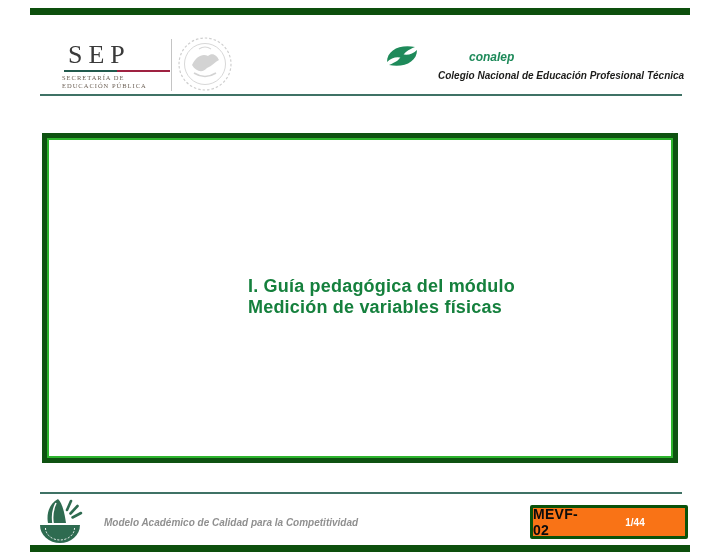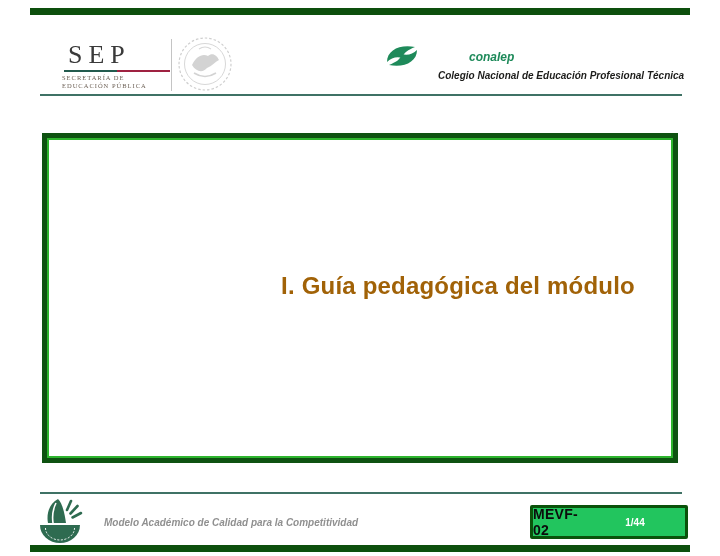--- a/index.html
+++ b/index.html
@@ -50,34 +50,34 @@
 
   
   #title-box{
     left:42px;top:133px;width:636px;height:330px;box-sizing:border-box;
     background:#ffffff;
     border:5px solid #0e5211;
     outline:2px solid #2eb52e;
     outline-offset:-7px;
   }
   #slide-title{
-    right:52px;top:276px;width:420px;text-align:center;
-    font-size:24px;font-weight:bold;color:#a16207;line-height:20.5px;
+    right:52px;top:276px;width:420px;text-align:left;
+    font-size:18px;font-weight:bold;color:#15803d;line-height:20.5px;
     letter-spacing:0.2px;
   }
 
   
   #footer-seal{left:36px;top:497px;}
   #footer-motto{
     left:104px;top:517px;font-size:10px;font-weight:bold;font-style:italic;
     color:#909090;white-space:nowrap;
   }
   #doc-badge{
     left:530px;top:505px;width:158px;height:34px;box-sizing:border-box;
-    border:3px solid #0a520a;border-radius:2px;background:#22c55e;
+    border:3px solid #0a520a;border-radius:2px;background:#f97316;
     display:flex;align-items:stretch;
   }
   #badge-code{
     flex:1;display:flex;align-items:center;justify-content:center;
     font-size:14px;font-weight:bold;color:#0c0c0c;letter-spacing:0.3px;
   }
   #badge-page{
     width:72px;margin:14px;background:#1f9421;
     display:flex;align-items:center;justify-content:center;
     font-size:10px;font-weight:bold;color:#ffffff;
@@ -117,20 +117,21 @@
   </svg>
 </div>
 <div class="abs" id="conalep-brand">conalep</div>
 <div class="abs" id="conalep-tagline">Colegio Nacional de Educación Profesional Técnica</div>
 
 <div class="abs rule" id="header-rule"></div>
 
 <div class="abs" id="title-box"></div>
 <div class="abs" id="slide-title">
   <div>I. Guía pedagógica del módulo</div>
+  <div>Medición de variables físicas</div>
 </div>
 
 <div class="abs rule" id="footer-rule"></div>
 
 <div class="abs" id="footer-seal">
   <svg width="48" height="54" viewBox="0 0 48 54">
     <path d="M4 28 a20 18 0 0 0 40 0 z" fill="#2e6b50"></path>
     <path d="M9.5 31 a14.5 12 0 0 0 29 0" stroke="#ffffff" fill="none" stroke-width="1" stroke-dasharray="2 1.6"></path>
     <path d="M22 2 C14 6 10 16 12 26 L30 26 C28 13 26 6 22 2 Z" fill="#2e6b50"></path>
     <path d="M20 6 C17 12 16 19 17 26" stroke="#ffffff" stroke-width="1.6" fill="none"></path>

